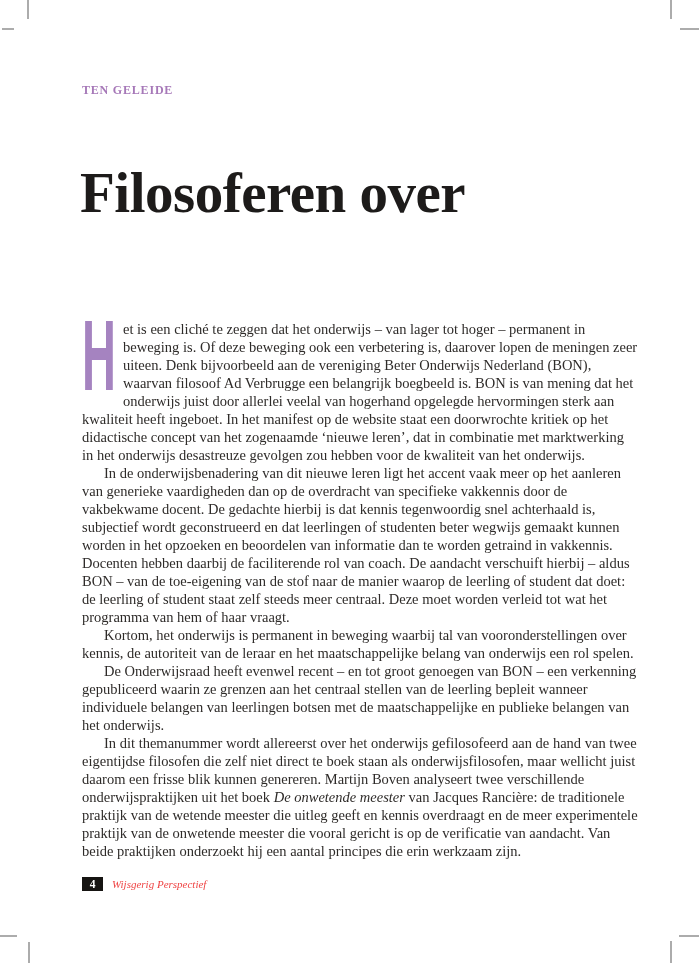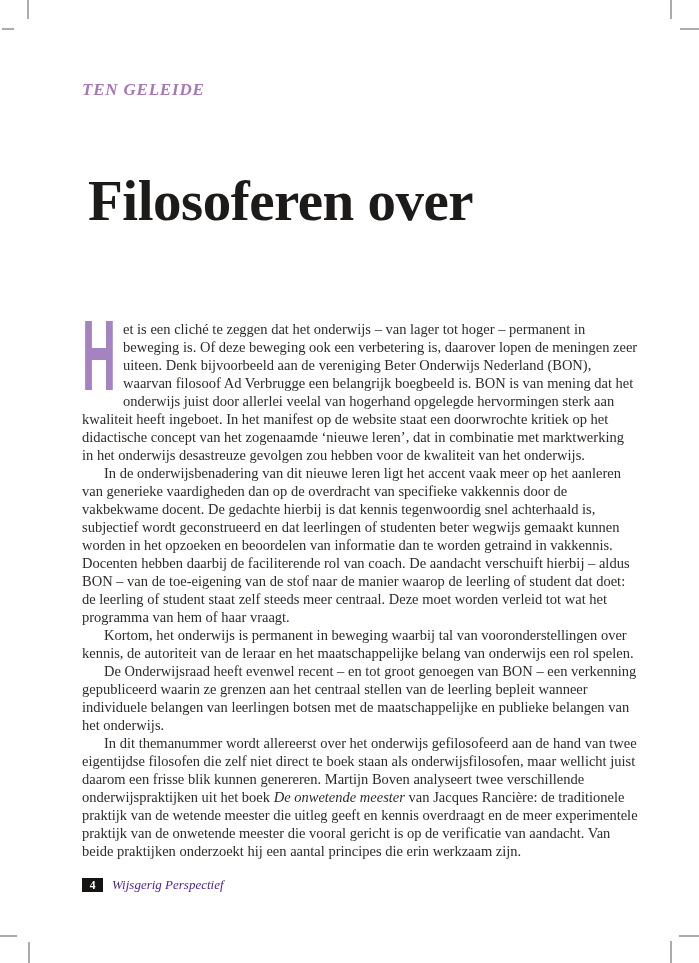--- a/index.html
+++ b/index.html
@@ -26,32 +26,31 @@
   .cm-tr-h { left: 680px; top: 28px;   width: 19px; height: 2px;  }
   .cm-bl-h { left: 0;     top: 935px;  width: 17px; height: 2px;  }
   .cm-bl-v { left: 28px;  top: 942px;  width: 2px;  height: 21px; }
   .cm-br-h { left: 679px; top: 935px;  width: 20px; height: 2px;  }
   .cm-br-v { left: 670px; top: 941px;  width: 2px;  height: 22px; }
 
   .kicker {
     position: absolute;
     left: 82px;
     top: 79px;
-    font-size: 17px;
+    font-size: 12px;
     font-weight: bold;
     letter-spacing: 0.8px;
     color: #a678b8;
     line-height: 22px;
-    font-style: italic;
   }
   .title {
     position: absolute;
     left: 80px;
     top: 165px;
-    margin: 8px;
+    margin: 0;
     font-size: 57px;
     line-height: 55px;
     font-weight: bold;
     color: #1d1b1a;
     letter-spacing: -0.5px;
   }
   .title .title-line { display: block; }
 
   .body-text {
     position: absolute;
@@ -107,22 +106,22 @@
     height: 14px;
     background: #161412;
     color: #ffffff;
     font-size: 11.5px;
     font-weight: bold;
     line-height: 14px;
   }
   .journal {
     margin-left: 9px;
     font-style: italic;
-    font-size: 13px;
-    color: #4c1d95;
+    font-size: 11px;
+    color: #ef4444;
   }
 </style>
 </head>
 <body>
 
 <div class="page">
 
   <div class="crop-mark cm-tl-v"></div>
   <div class="crop-mark cm-tl-h"></div>
   <div class="crop-mark cm-tr-v"></div>

